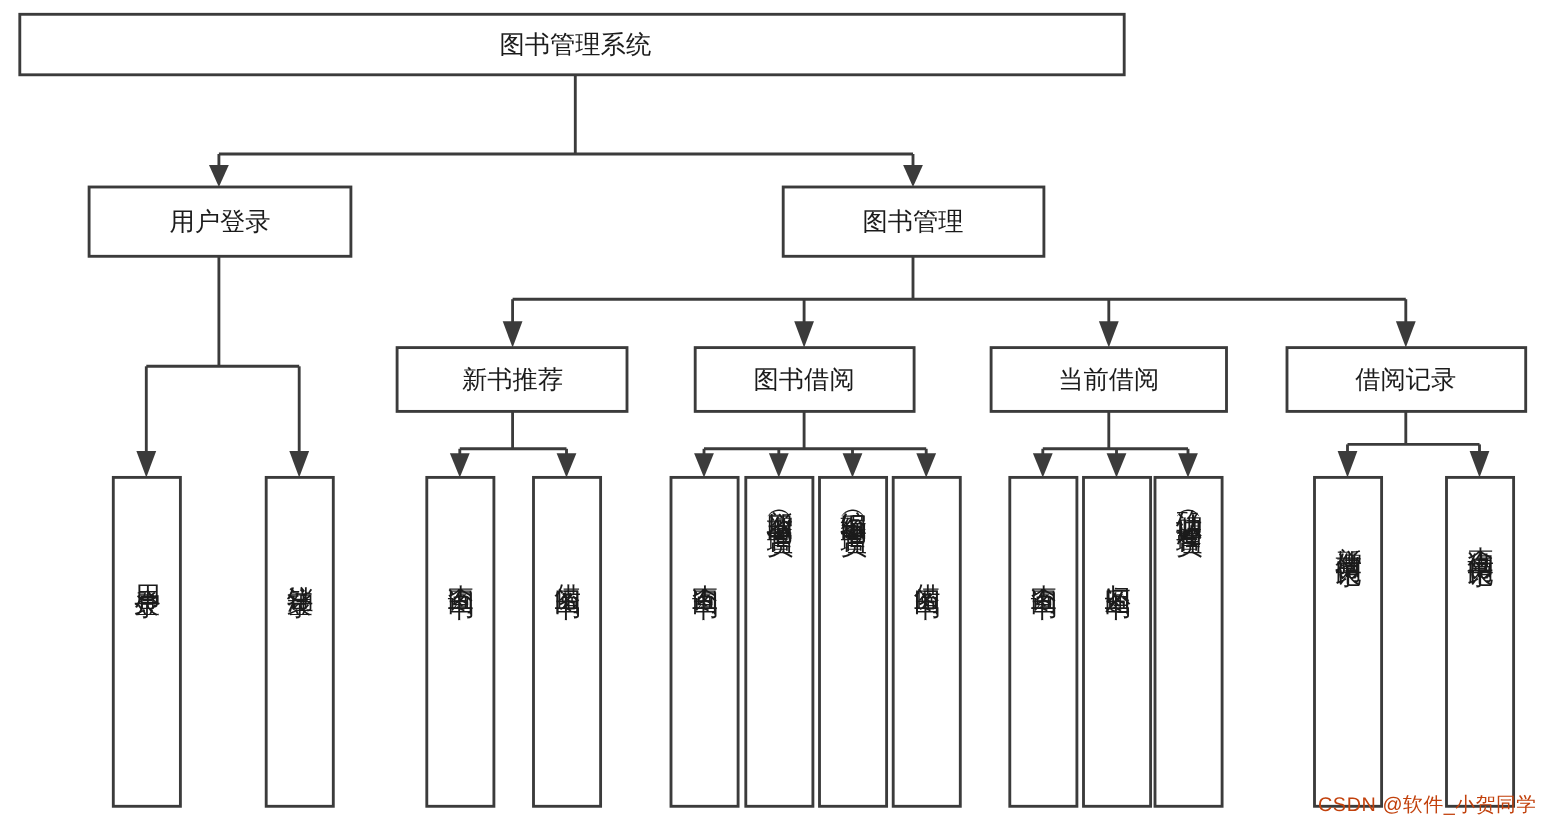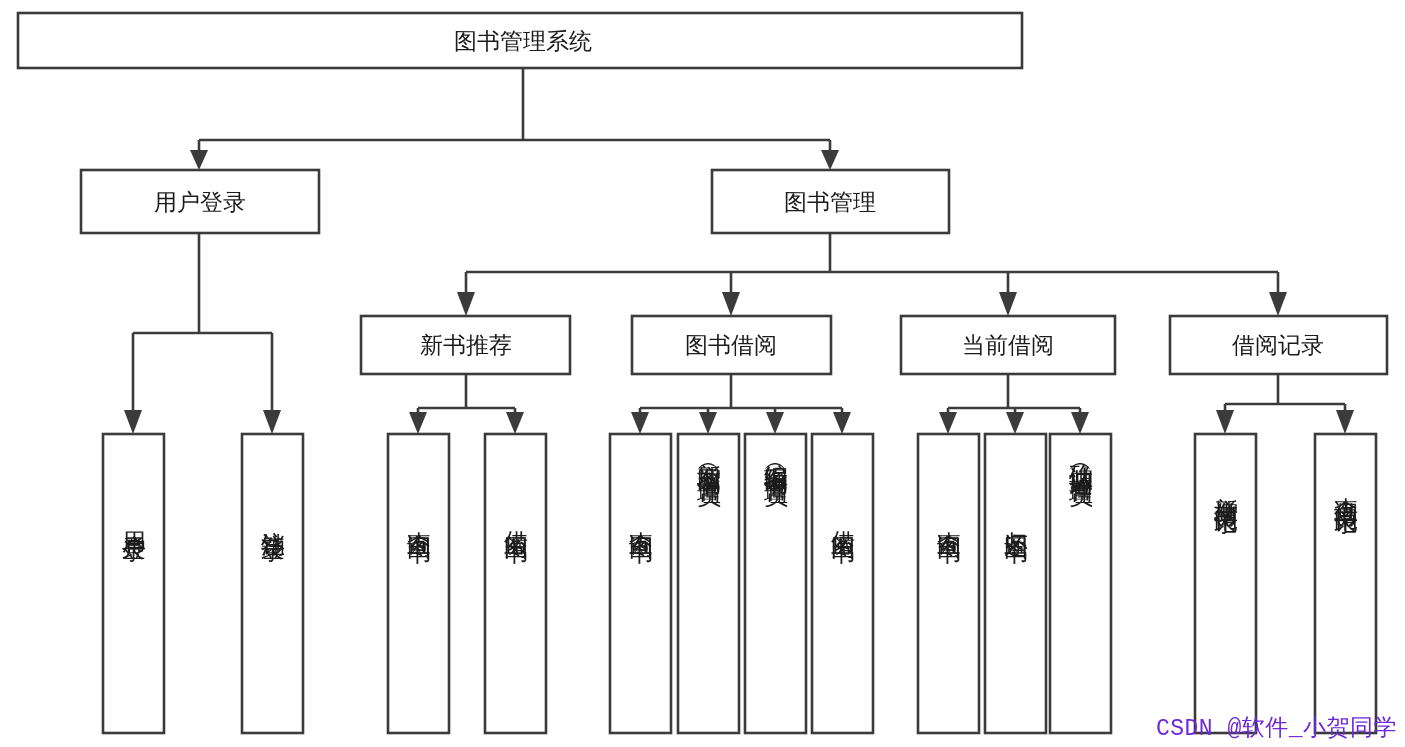--- a/index.html
+++ b/index.html
@@ -71,23 +71,23 @@
     color: #1b1b1b;
     white-space: nowrap;
     transform: translateX(-50%);
     text-align: left;
     pointer-events: none;
   }
   .watermark {
     position: absolute;
     right: 8px;
     bottom: 4px;
-    font-family: Liberation Mono, monospace;
-    font-size: 23px;
-    color: #6d28d9;
+    font-family: Liberation Sans, sans-serif;
+    font-size: 18px;
+    color: #c2410c;
     white-space: nowrap;
     letter-spacing: 0.5px;
   }
 </style>
 </head>
 <body>
 
 <div id="diagram-root">
 
   <svg class="diagram" viewBox="0 0 1405 747">

